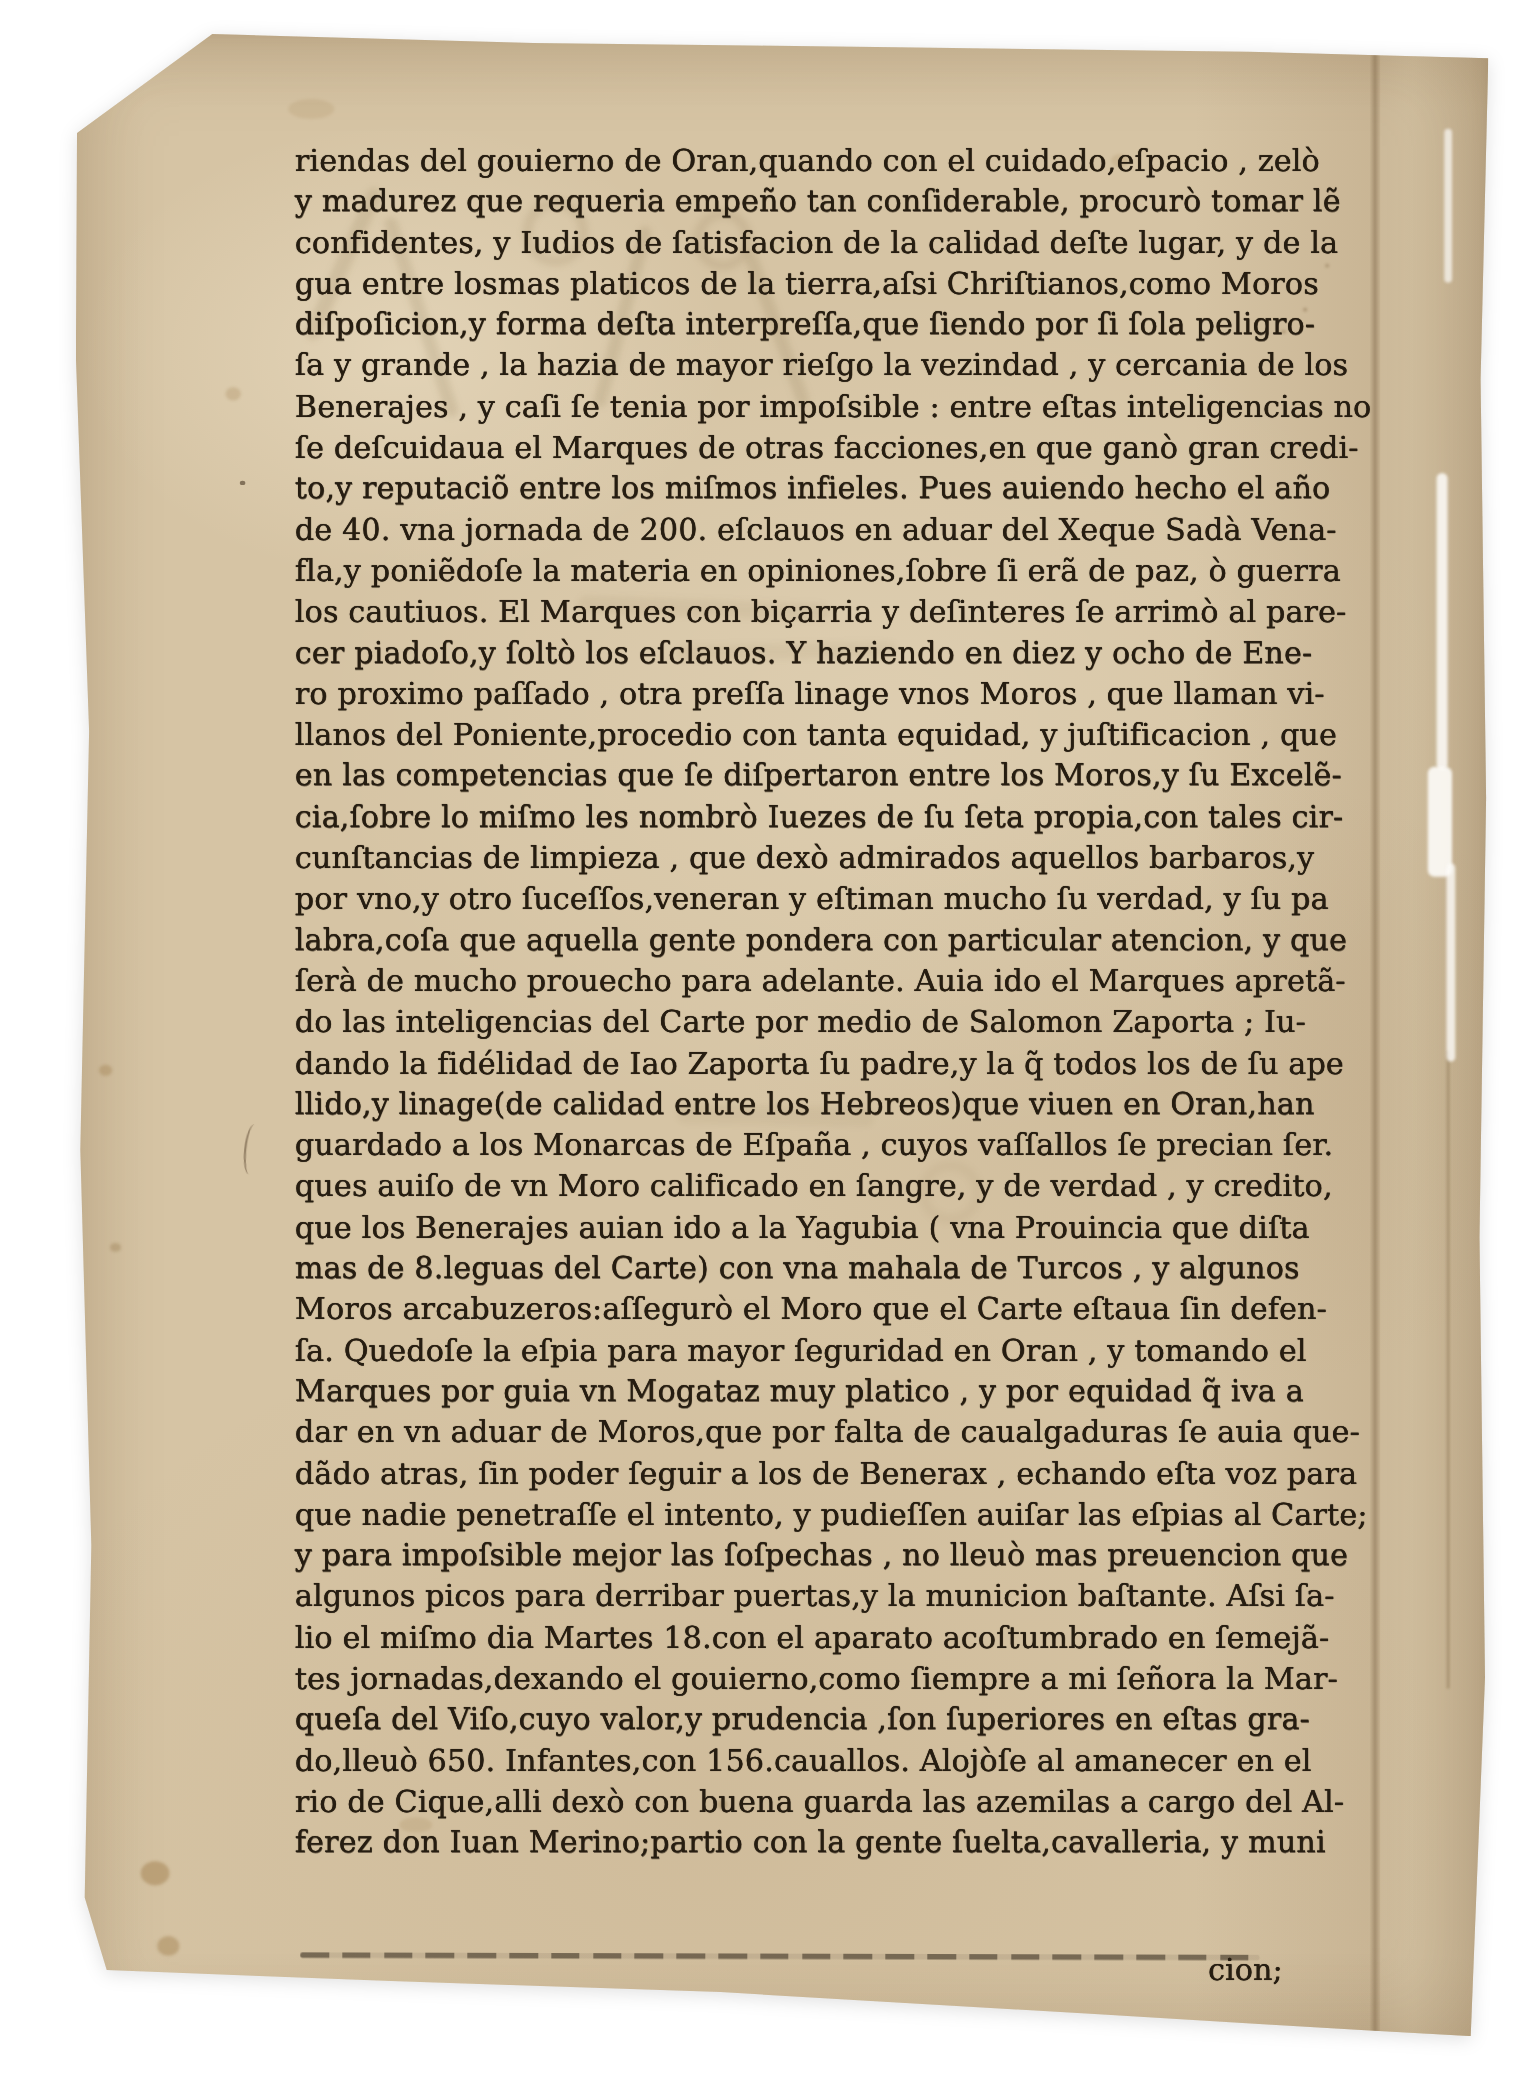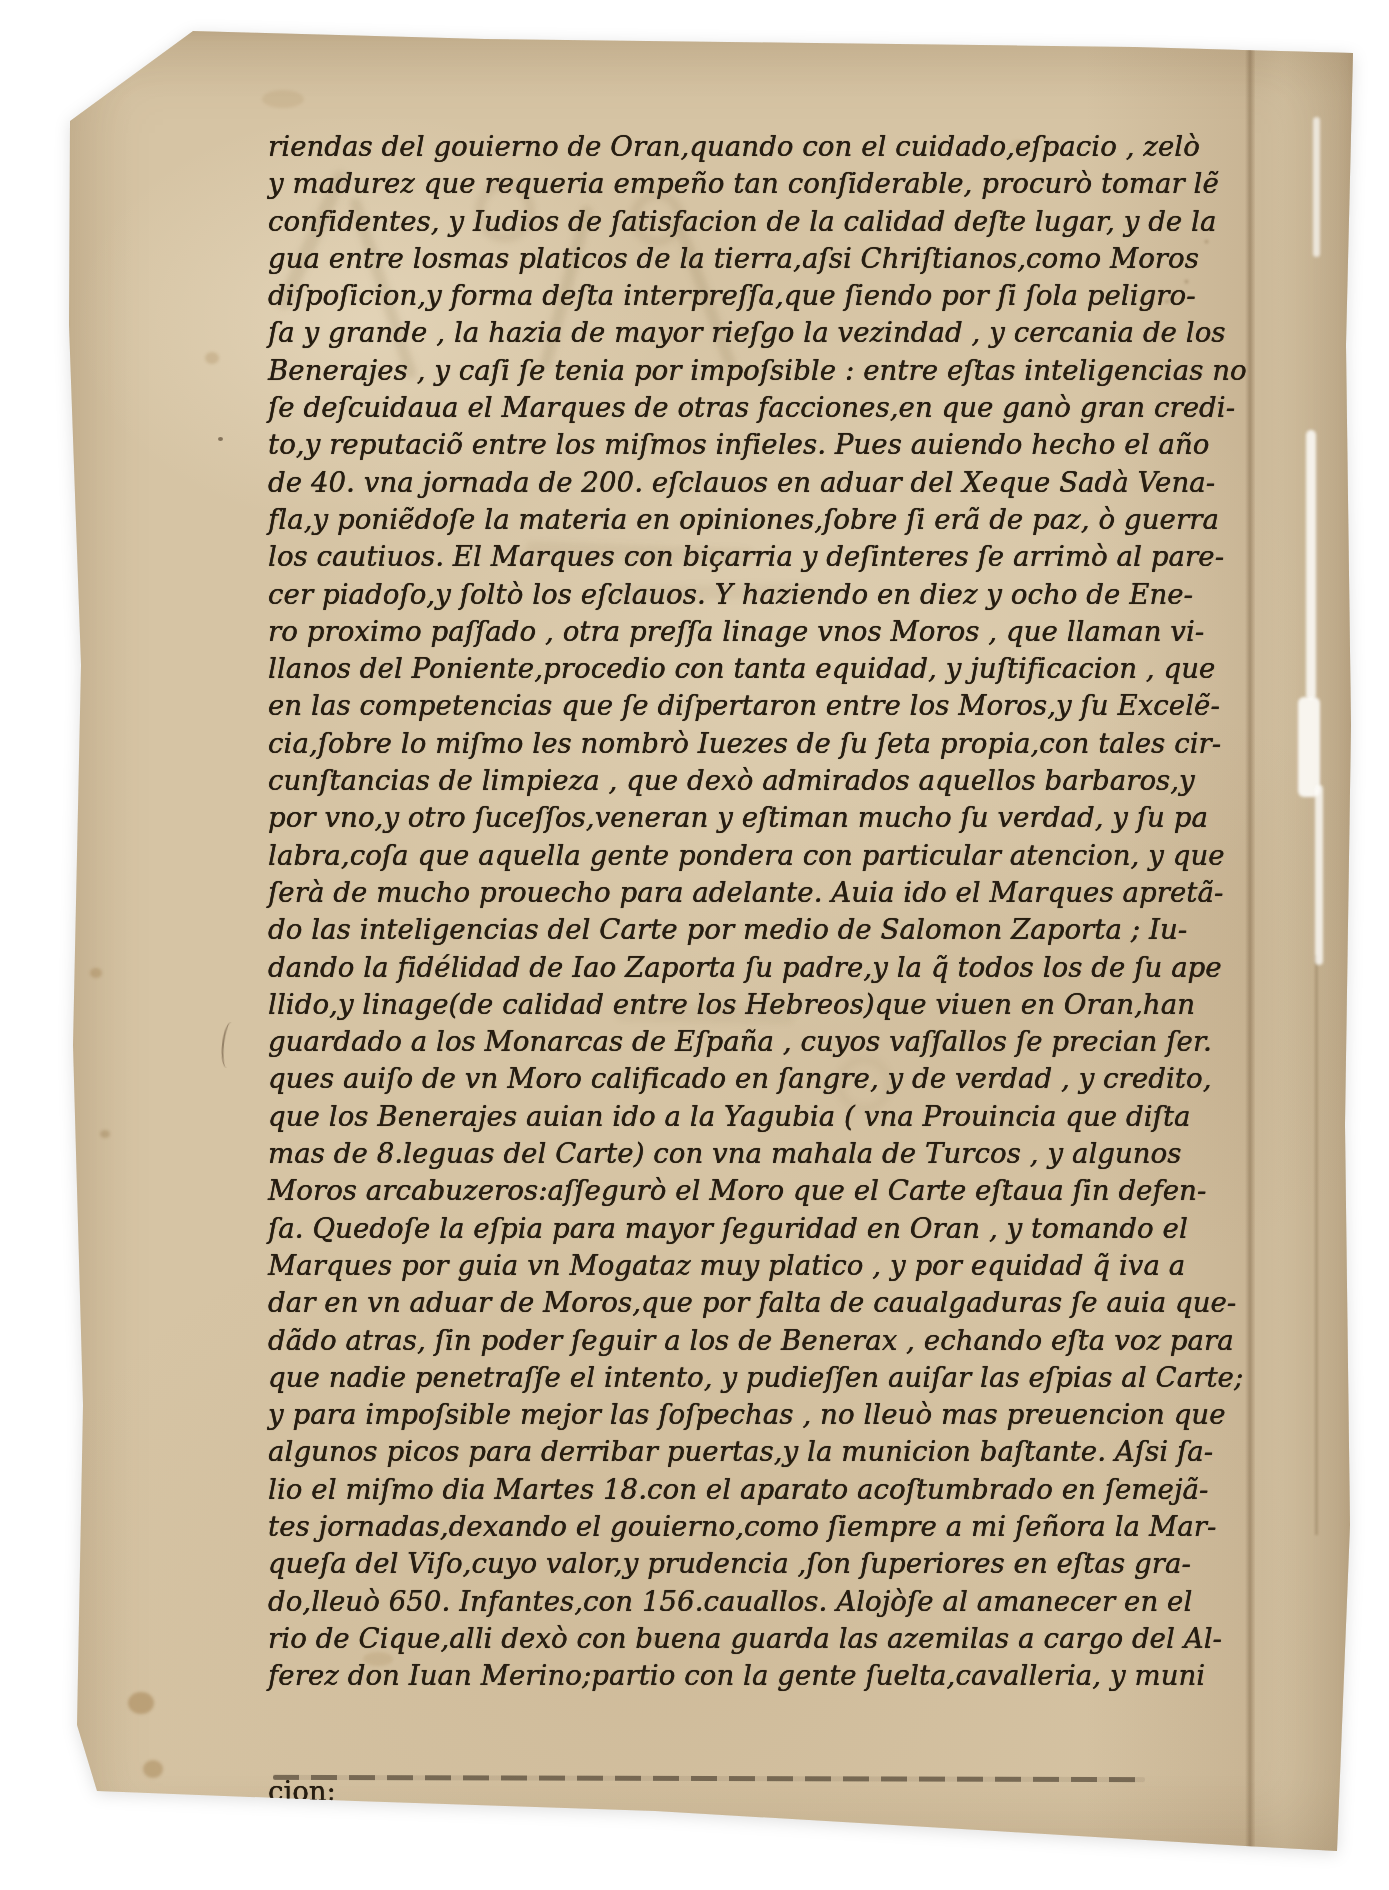--- a/index.html
+++ b/index.html
@@ -53,34 +53,33 @@
     border-left:2.5px solid rgba(70,52,30,.45);border-radius:50% / 50%;
     transform:rotate(6deg);filter:blur(.4px);
   }
   .margin-dot{position:absolute;left:163px;top:412px;width:5px;height:4px;border-radius:50%;
     background:rgba(60,44,26,.55);filter:blur(.3px);}
   .textblock{
     position:absolute;left:213px;top:103px;width:900px;
     color:var(--ink,#261d11);
     font-size:27.5px;letter-spacing:.1px;
     text-shadow:0 0 .7px currentColor, .3px .3px .5px rgba(40,30,18,.55);
-    font-style:italic;
   }
   .textblock .line{
     display:block;height:37.3px;line-height:37.3px;white-space:nowrap;
     text-align:justify;text-align-last:justify;
   }
   .smudge-rule{
     position:absolute;left:218px;top:1751px;width:872px;height:5px;
     background:repeating-linear-gradient(90deg, rgba(28,19,9,.50) 0 26px, rgba(28,19,9,.08) 26px 38px);
     transform:rotate(.15deg);filter:blur(.6px);border-radius:2px;
   }
   .catchword{
     position:absolute;left:213px;top:1747px;width:898px;height:38px;line-height:38px;
-    color:var(--ink,#261d11);font-size:27.5px;padding-right:4px;
+    color:var(--ink,#261d11);font-size:27.5px;text-align:right;padding-right:4px;
     text-shadow:0 0 .7px currentColor, .3px .3px .5px rgba(40,30,18,.55);
   }
 </style>
 </head>
 <body>
 
 <div class="paper-wrap">
   <div class="paper">
 
     <div class="right-strip"></div>

